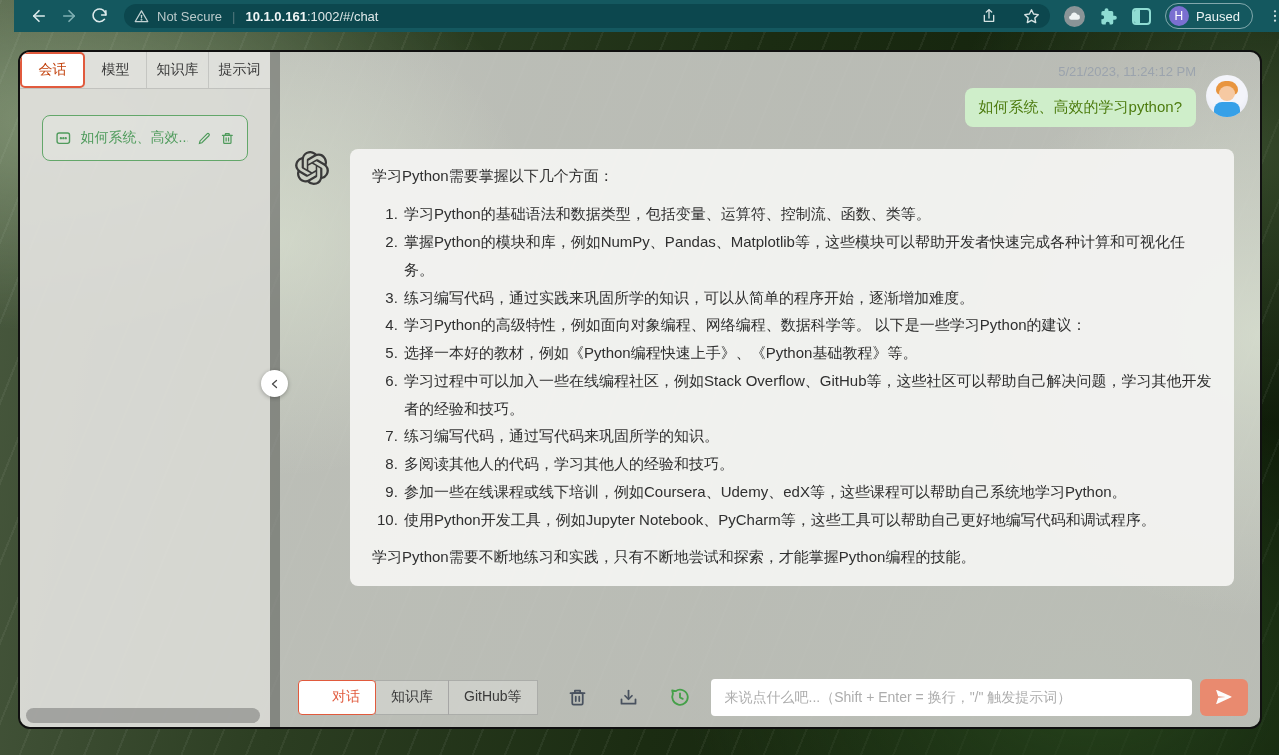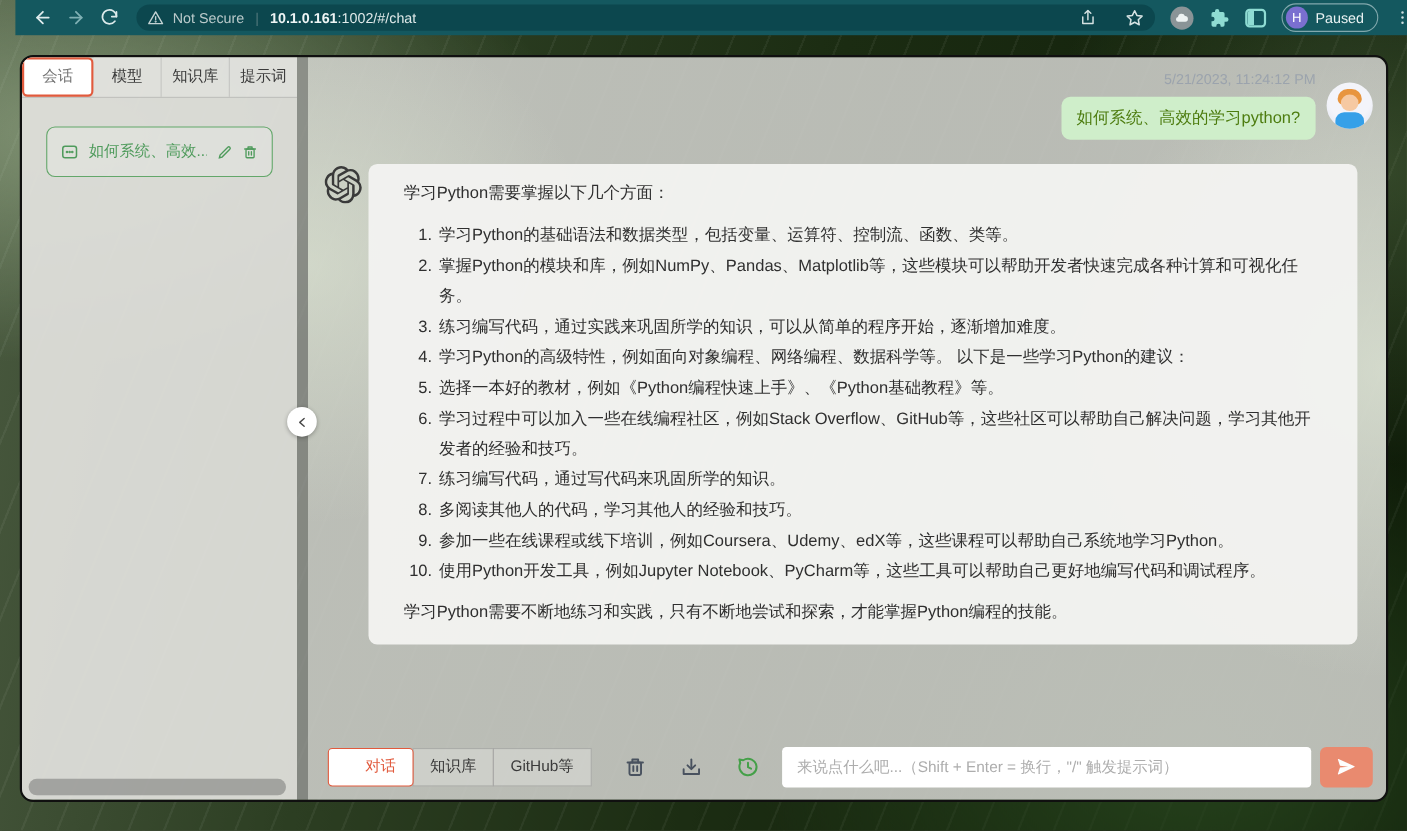--- a/index.html
+++ b/index.html
@@ -44,21 +44,21 @@
     background:rgba(190,192,186,0.25); }
 
   
   .sidebar { width:250px; flex:0 0 auto; background:rgba(224,224,220,0.93);
     display:flex; flex-direction:column; position:relative; }
   .tabs { display:flex; height:37px; flex:0 0 auto; border-bottom:1px solid rgba(150,150,150,0.35); }
   .tab { flex:1 1 0; display:flex; align-items:center; justify-content:center;
     font-size:14px; color:#3a3a3a; cursor:pointer; border-right:1px solid rgba(150,150,150,0.35);
     background:rgba(235,235,232,0.35); white-space:nowrap; }
   .tab:last-child { border-right:none; }
-  .tab.active { background:#fff; color:#737373; border:2px solid #e15a3d; border-radius:5px; }
+  .tab.active { background:#fff; color:#c2410c; border:2px solid #e15a3d; border-radius:5px; }
   .newchat { margin:16px 12px 0; height:32px; border:1px solid rgba(130,130,130,0.5);
     border-radius:5px; background:rgba(238,238,235,0.55); color:#333; font-size:14px;
     display:flex; align-items:center; justify-content:center; cursor:pointer; }
   .chatitem { margin:26px 22px 0; height:46px; border:1px solid #63a76a; border-radius:8px;
     display:flex; align-items:center; padding:0 12px; gap:9px; cursor:pointer;
     background:rgba(240,244,238,0.25); color:#4f9b5c; font-size:14px; }
   .chatitem .title { flex:1 1 auto; overflow:hidden; white-space:nowrap; }
   .side-scroll { position:absolute; left:6px; right:10px; bottom:4px; height:15px;
     background:rgba(120,120,118,0.55); border-radius:8px; }
 
@@ -79,22 +79,22 @@
   .msg-user { display:flex; justify-content:flex-end; align-items:center; }
   .msg-user .col { display:flex; flex-direction:column; align-items:flex-end; margin-right:10px; }
   .timestamp { font-size:13px; color:rgba(130,142,165,0.55); margin-bottom:9px; white-space:nowrap; }
   .bubble-user { background:#cfeeca; border-radius:8px; padding:10px 14px; font-size:15px;
     color:#4d7c0f; }
 
   .msg-ai { display:flex; align-items:flex-start; margin-top:22px; }
   .msg-ai .ai-avatar { width:34px; flex:0 0 auto; margin-top:2px; }
   .msg-ai .col { flex:1 1 auto; margin-left:6px; margin-right:14px; display:flex; flex-direction:column; }
   .msg-ai .timestamp { margin-bottom:4px; }
-  .bubble-ai { background:rgba(242,242,240,0.96); border-radius:8px; padding:15px 32px 17px;
-    font-size:15px; color:#2f2f2f; line-height:1.55; }
+  .bubble-ai { background:rgba(242,242,240,0.96); border-radius:8px; padding:15px 22px 17px;
+    font-size:15px; color:#2f2f2f; line-height:1.55;margin-left:15px; }
   .bubble-ai ol { margin:13px 0 12px; padding-left:30px; }
   .bubble-ai li { line-height:1.85; padding-left:2px; }
 
   
   .composer { flex:0 0 auto; display:flex; align-items:center; height:60px; padding:0 12px 0 18px; }
   .mode-group { display:flex; }
   .mode { height:35px; display:flex; align-items:center; justify-content:center;
     font-size:14px; color:#3a3a3a; padding:0 15px; border:1px solid rgba(130,130,130,0.45);
     background:rgba(240,240,238,0.35); cursor:pointer; margin-left:-1px; white-space:nowrap; }
   .mode.active { background:#fff; color:#e15a3d; border:1px solid #e15a3d; border-radius:4px;

